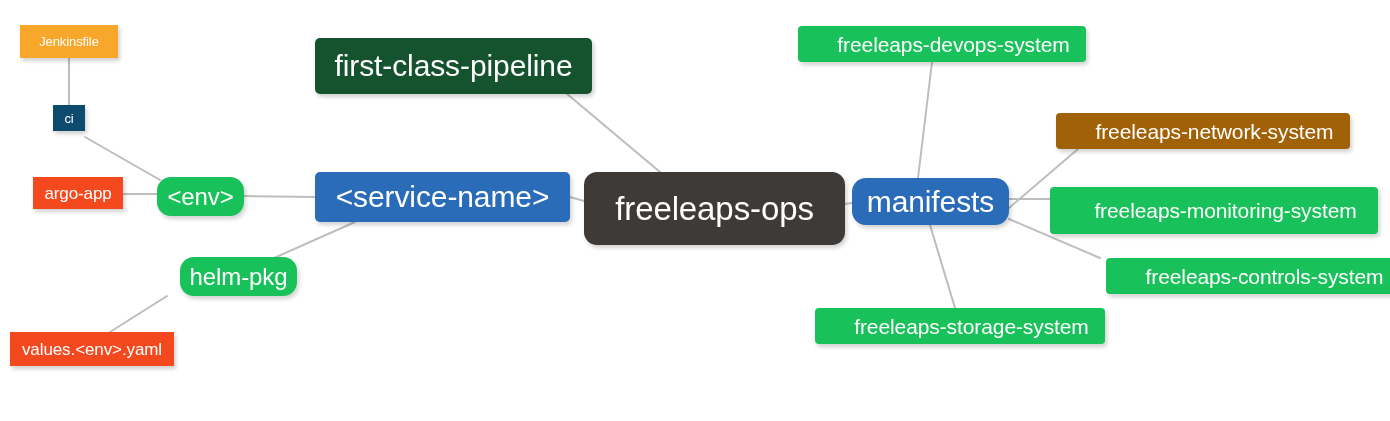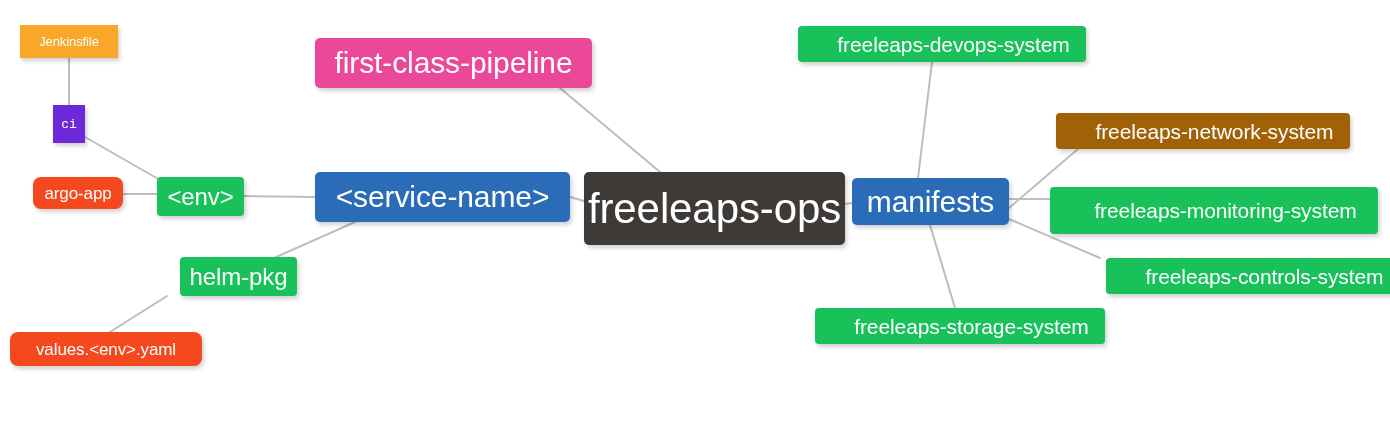--- a/index.html
+++ b/index.html
@@ -36,25 +36,25 @@
     white-space: nowrap;
     box-shadow: 2px 3px 4px rgba(0,0,0,0.18);
     letter-spacing: -0.1px;
     line-height: 1;
     padding: 0 9px;
   }
   .node-label {
     display: block;
   }
   
-  .tier-root  { font-size: 42px; border-radius: 5px; }
+  .tier-root  { font-size: 33px; border-radius: 13px; }
   .tier-1     { font-size: 30px; border-radius: 5px; }
-  .tier-2     { font-size: 24px; border-radius: 4px; }
+  .tier-2     { font-size: 24px; border-radius: 14px; }
   .tier-3     { font-size: 21px; border-radius: 4px; padding-left: 32px; }
-  .tier-4     { font-size: 17px; border-radius: 8px; }
+  .tier-4     { font-size: 17px; border-radius: 0; }
   .tier-5     { font-size: 13px; border-radius: 0; }
 </style>
 </head>
 <body>
 
 <div id="canvas">
   <svg id="edges" viewBox="0 0 1390 421" xmlns="http://www.w3.org/2000/svg">
       <line x1="584" y1="201" x2="570" y2="197" stroke="#bdbdbd" stroke-width="2" stroke-linecap="round"></line>
       <line x1="660" y1="172" x2="560" y2="88" stroke="#bdbdbd" stroke-width="2" stroke-linecap="round"></line>
       <line x1="845" y1="204" x2="852" y2="203" stroke="#bdbdbd" stroke-width="2" stroke-linecap="round"></line>
@@ -67,45 +67,45 @@
       <line x1="918" y1="178" x2="932" y2="62" stroke="#bdbdbd" stroke-width="2" stroke-linecap="round"></line>
       <line x1="1009" y1="208" x2="1078" y2="149" stroke="#bdbdbd" stroke-width="2" stroke-linecap="round"></line>
       <line x1="1009" y1="199" x2="1050" y2="199" stroke="#bdbdbd" stroke-width="2" stroke-linecap="round"></line>
       <line x1="1009" y1="219" x2="1100" y2="258" stroke="#bdbdbd" stroke-width="2" stroke-linecap="round"></line>
       <line x1="930" y1="225" x2="955" y2="308" stroke="#bdbdbd" stroke-width="2" stroke-linecap="round"></line>
     </svg>
   <div id="node-layer">
       <div class="node tier-5" style="left: 20px; top: 25px; width: 98px; height: 33px; background: rgb(249, 167, 43);">
         <span class="node-label">Jenkinsfile</span>
       </div>
-      <div class="node tier-5" style="left: 53px; top: 105px; width: 32px; height: 38px; background: #6d28d9; font-family: Liberation Mono, monospace;">
+      <div class="node tier-5" style="left: 53px; top: 105px; width: 32px; height: 26px; background: #0c4a6e;">
         <span class="node-label">ci</span>
       </div>
       <div class="node tier-4" style="left: 33px; top: 177px; width: 90px; height: 32px; background: rgb(244, 72, 30);">
         <span class="node-label">argo-app</span>
       </div>
       <div class="node tier-2" style="left: 157px; top: 177px; width: 87px; height: 39px; background: rgb(24, 193, 90);">
         <span class="node-label">&lt;env&gt;</span>
       </div>
       <div class="node tier-2" style="left: 148px; top: 257px; width: 117px; height: 39px; background: rgb(24, 193, 90); margin-left: 32px;">
         <span class="node-label">helm-pkg</span>
       </div>
-      <div class="node tier-4" style="left: 10px; top: 332px; width: 192px; height: 34px; background: rgb(244, 72, 30);">
+      <div class="node tier-4" style="left: 10px; top: 332px; width: 164px; height: 34px; background: rgb(244, 72, 30);">
         <span class="node-label">values.&lt;env&gt;.yaml</span>
       </div>
       <div class="node tier-1" style="left: 315px; top: 172px; width: 255px; height: 50px; background: rgb(43, 108, 184); align-items: center;">
         <span class="node-label">&lt;service-name&gt;</span>
       </div>
-      <div class="node tier-1" style="left: 315px; top: 38px; width: 277px; height: 50px; background: #ec4899; justify-content: center;">
+      <div class="node tier-1" style="left: 315px; top: 38px; width: 277px; height: 56px; background: #14532d; justify-content: center;">
         <span class="node-label">first-class-pipeline</span>
       </div>
       <div class="node tier-root" style="left: 584px; top: 172px; width: 261px; height: 73px; background: rgb(62, 58, 56);">
         <span class="node-label">freeleaps-ops</span>
       </div>
-      <div class="node tier-1" style="left: 852px; top: 178px; width: 157px; height: 47px; background: rgb(43, 108, 184);">
+      <div class="node tier-1" style="left: 852px; top: 178px; width: 157px; height: 47px; background: rgb(43, 108, 184); border-radius: 14px;">
         <span class="node-label">manifests</span>
       </div>
       <div class="node tier-3" style="left: 798px; top: 26px; width: 288px; height: 36px; background: rgb(24, 193, 90);">
         <span class="node-label">freeleaps-devops-system</span>
       </div>
       <div class="node tier-3" style="left: 1056px; top: 113px; width: 294px; height: 36px; background: #a16207;">
         <span class="node-label">freeleaps-network-system</span>
       </div>
       <div class="node tier-3" style="left: 1050px; top: 187px; width: 328px; height: 47px; background: rgb(24, 193, 90);">
         <span class="node-label">freeleaps-monitoring-system</span>

